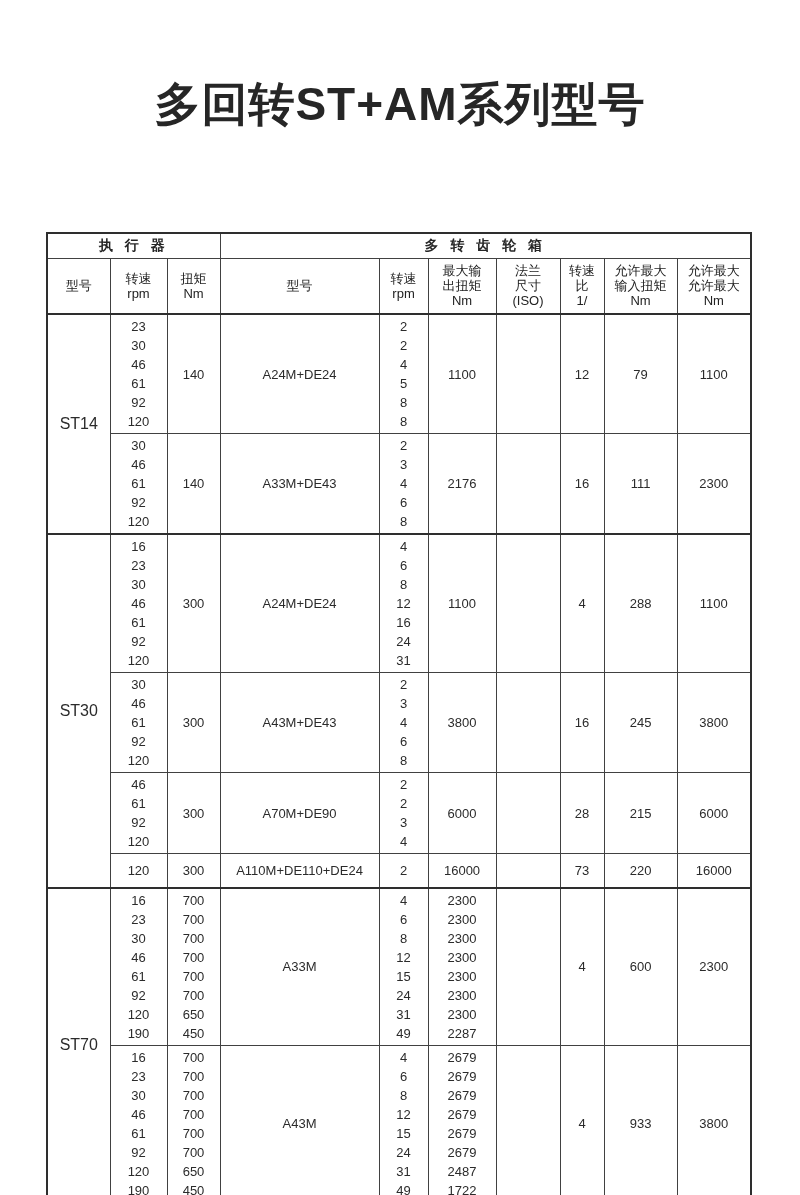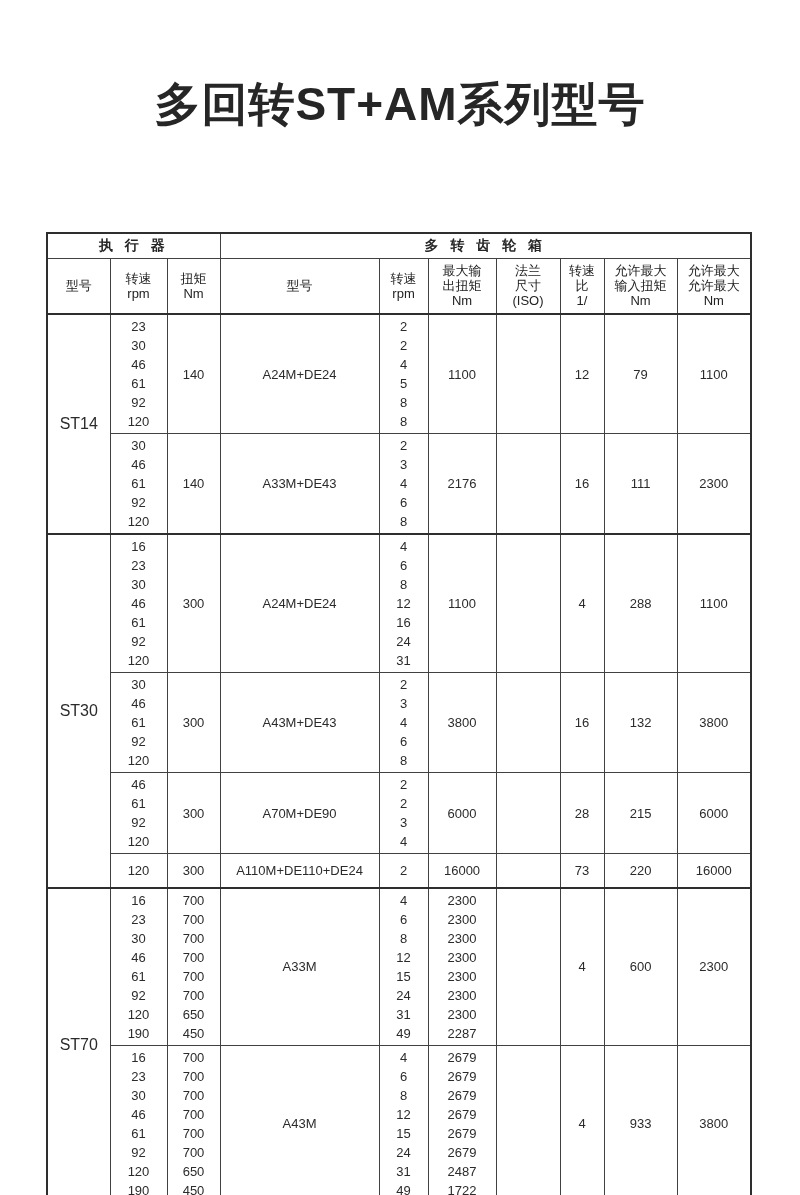--- a/index.html
+++ b/index.html
@@ -226,21 +226,21 @@
           <td class="cell">
             <div class="ln">2</div>
             <div class="ln">3</div>
             <div class="ln">4</div>
             <div class="ln">6</div>
             <div class="ln">8</div>
           </td>
           <td class="cell">3800</td>
           <td class="cell"></td>
           <td class="cell">16</td>
-          <td class="cell">132</td>
+          <td class="cell">245</td>
           <td class="cell">3800</td>
         </tr>
         <tr>
           <td class="cell">
             <div class="ln">46</div>
             <div class="ln">61</div>
             <div class="ln">92</div>
             <div class="ln">120</div>
           </td>
           <td class="cell">300</td>

